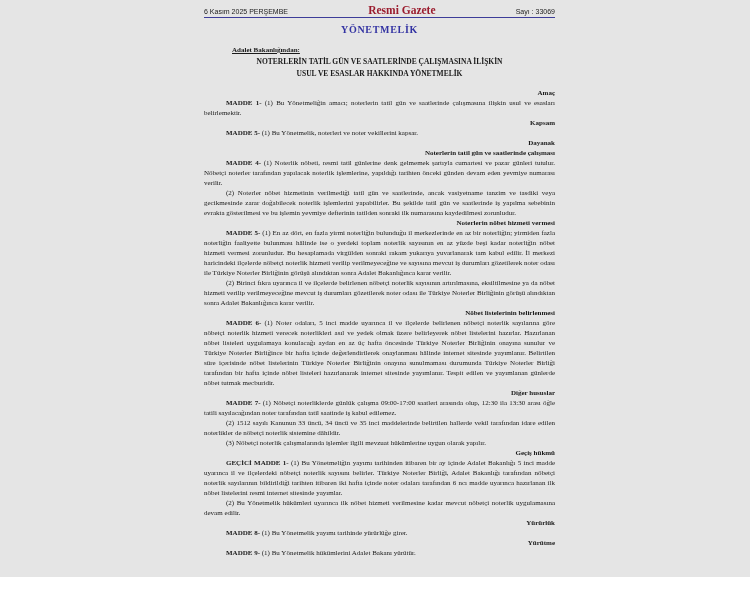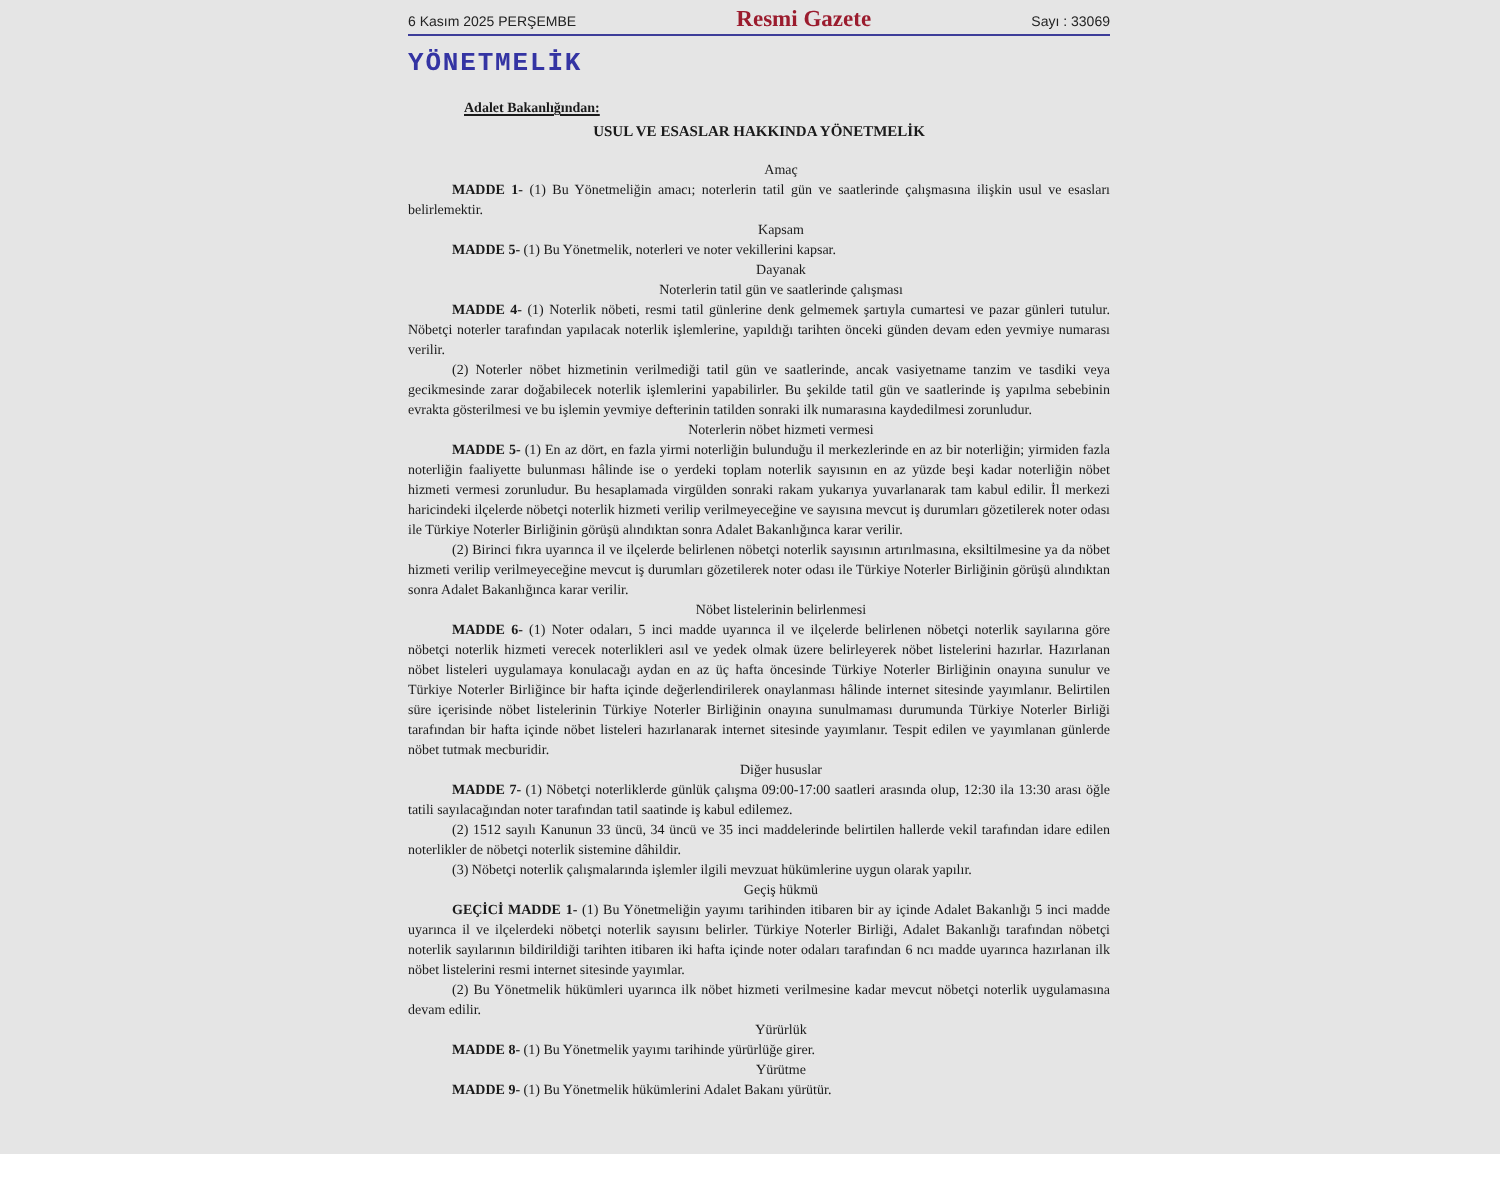--- a/index.html
+++ b/index.html
@@ -40,23 +40,23 @@
     font-weight: bold;
     white-space: nowrap;
   }
   .rule {
     margin-top: 1px;
     border-bottom: 1px solid #3d3d99;
     height: 0;
   }
   .kind {
     margin-top: 6px;
-    text-align: left;
-    font-family: Liberation Mono, monospace;
-    font-size: 13px;
+    text-align: center;
+    font-family: Liberation Serif, serif;
+    font-size: 10px;
     font-weight: bold;
     letter-spacing: 0.07em;
   }
   .ministry {
     margin-top: 11px;
     margin-left: 28px;
     font-size: 7px;
     font-weight: bold;
     text-decoration: underline;
   }
@@ -71,22 +71,22 @@
     margin-top: 8px;
   }
   .body p {
     margin: 0;
     font-size: 7px;
     line-height: 10px;
     text-align: justify;
     text-indent: 22px;
   }
   .body p.heading {
-    font-weight: normal;
-    text-align: center;
+    font-weight: bold;
+    text-align: right;
   }
 </style>
 </head>
 <body>
 
 <div class="page">
   <div class="col">
 
     <div class="masthead">
       <span class="date">6 Kasım 2025 PERŞEMBE</span>
@@ -94,20 +94,21 @@
       <span class="issue">Sayı : 33069</span>
     </div>
 
     <div class="rule" style="border-bottom-color: rgb(61, 61, 153);"></div>
 
     <div class="kind" style="color: rgb(52, 52, 163);">YÖNETMELİK</div>
 
     <div class="ministry">Adalet Bakanlığından:</div>
 
     <div class="title">
+      <div>NOTERLERİN TATİL GÜN VE SAATLERİNDE ÇALIŞMASINA İLİŞKİN</div>
       <div>USUL VE ESASLAR HAKKINDA YÖNETMELİK</div>
     </div>
 
     <div class="body">
         <p class="heading">Amaç</p>
         <p class="para"><b>MADDE 1-</b><span> (1) Bu Yönetmeliğin amacı; noterlerin tatil gün ve saatlerinde çalışmasına ilişkin usul ve esasları belirlemektir.</span></p>
         <p class="heading">Kapsam</p>
         <p class="para"><b>MADDE 5-</b><span> (1) Bu Yönetmelik, noterleri ve noter vekillerini kapsar.</span></p>
         <p class="heading">Dayanak</p>
         <p class="heading">Noterlerin tatil gün ve saatlerinde çalışması</p>

